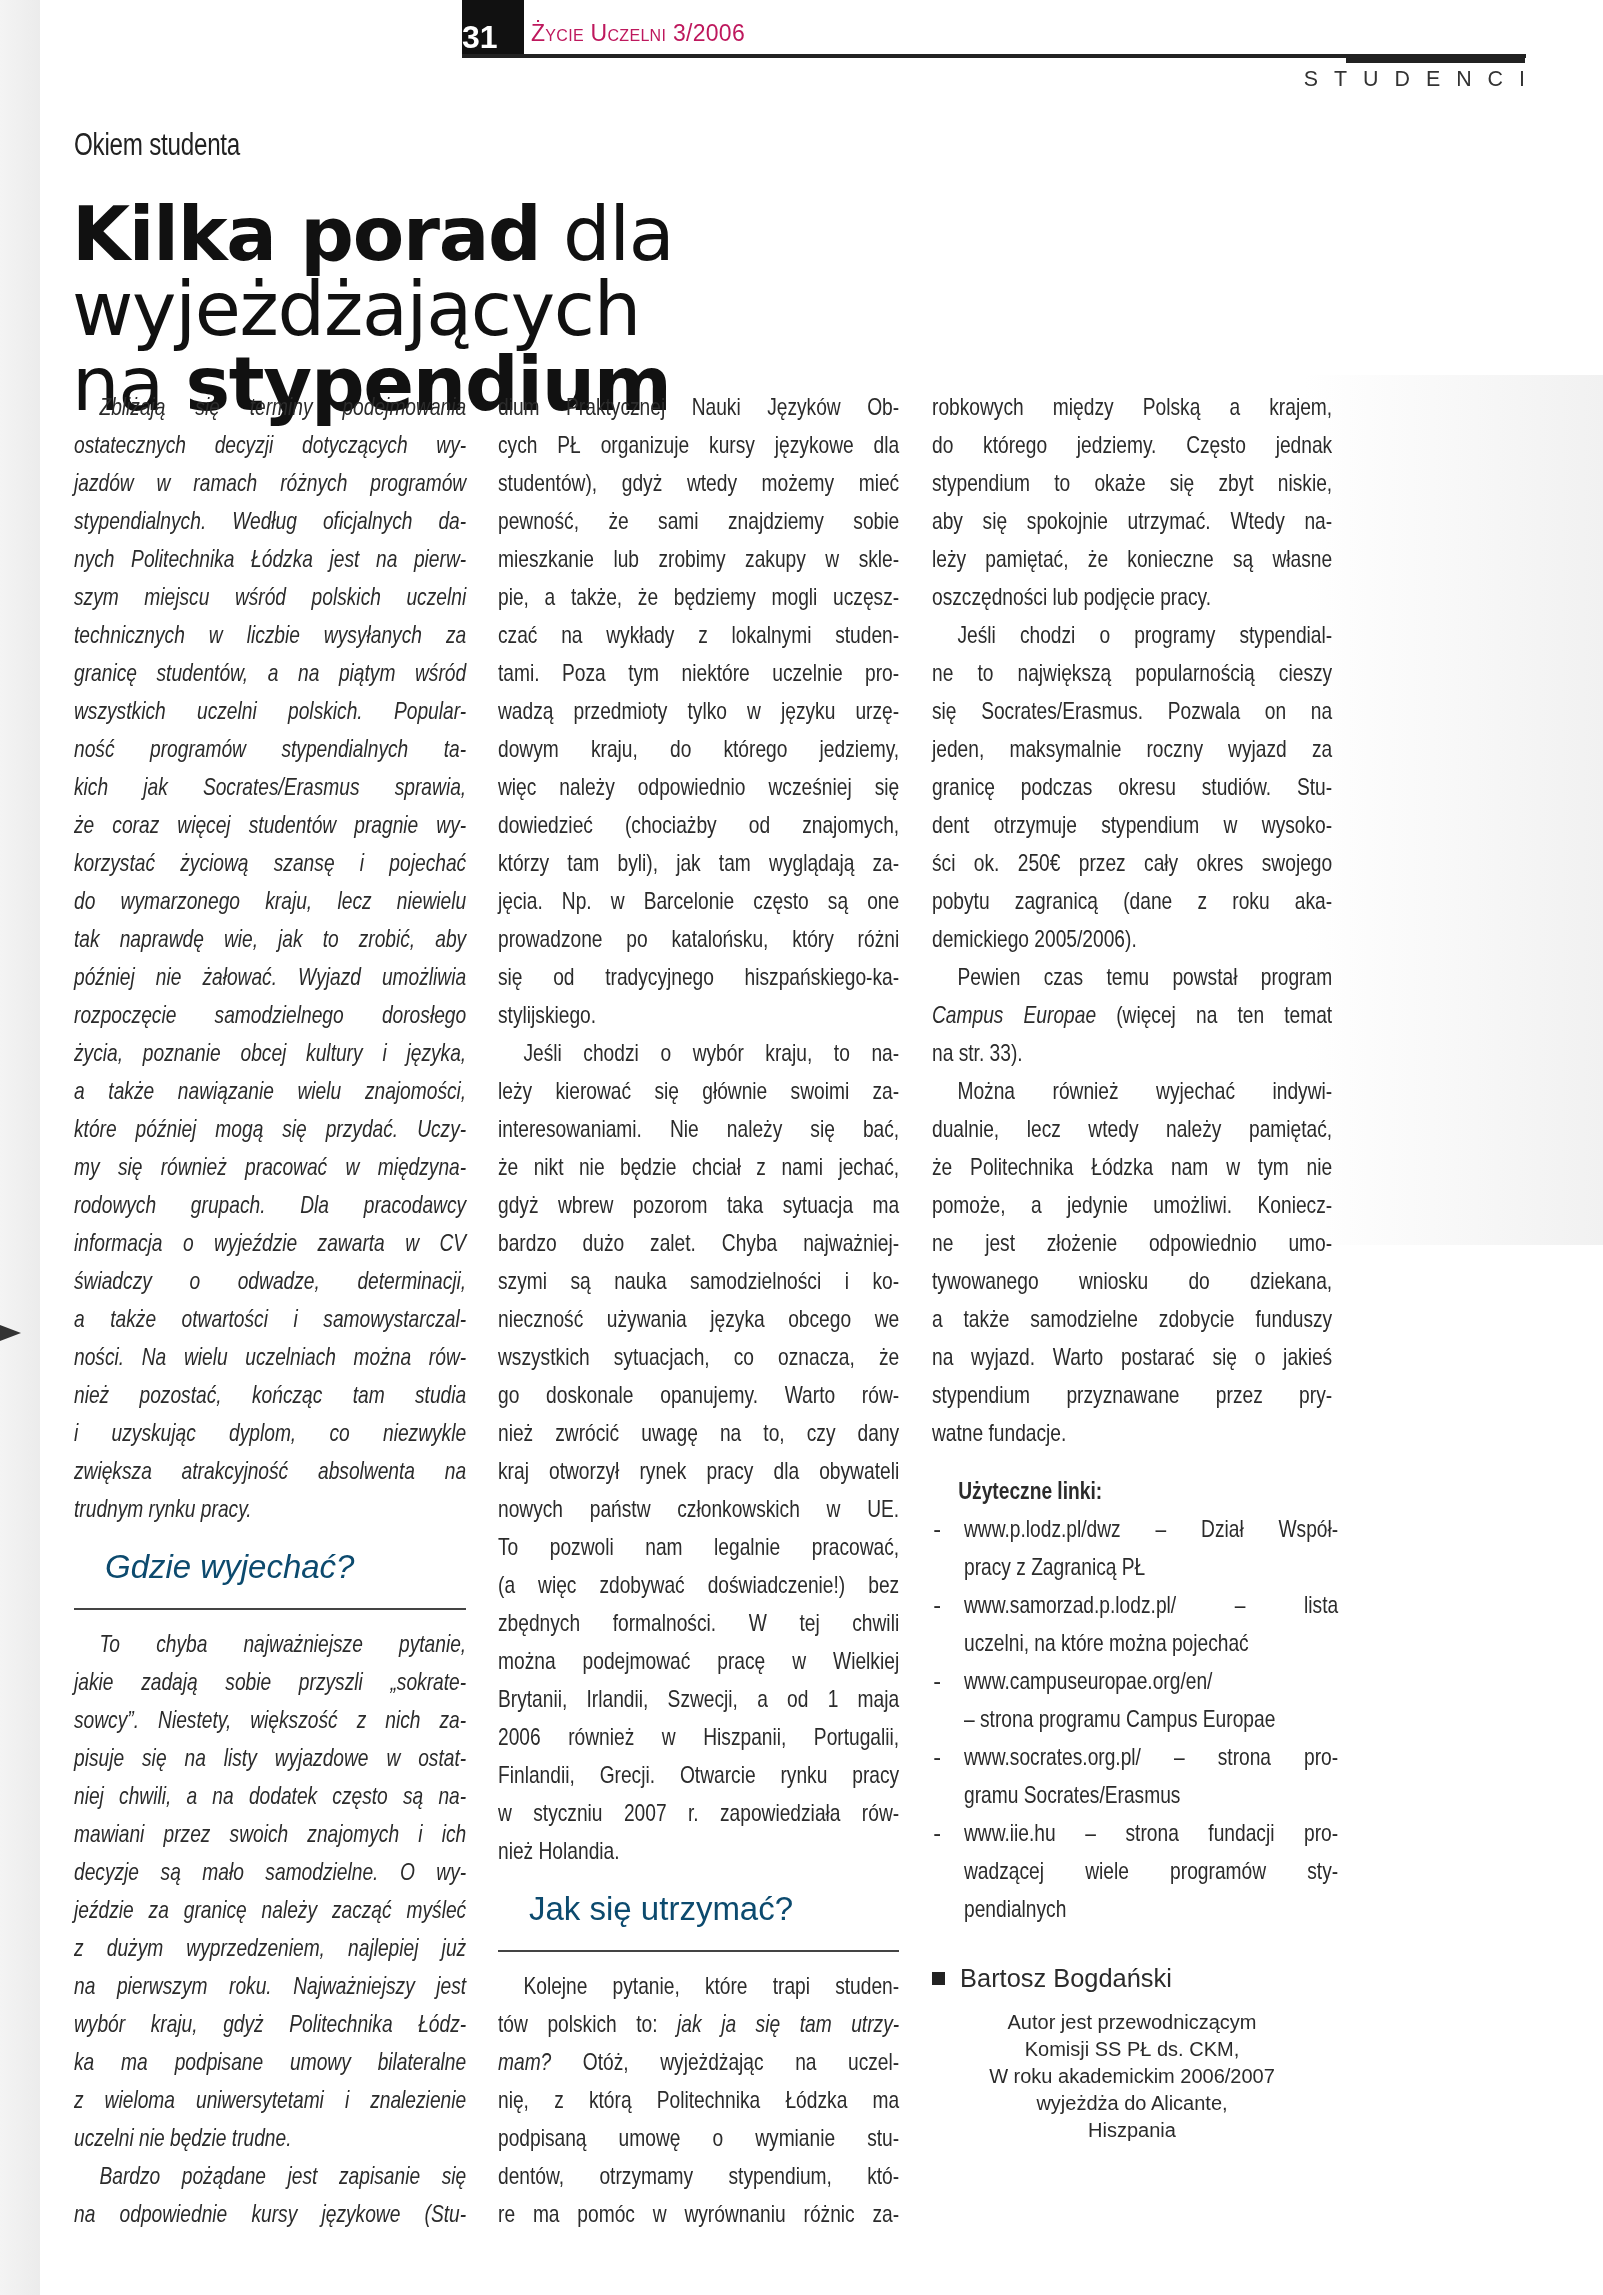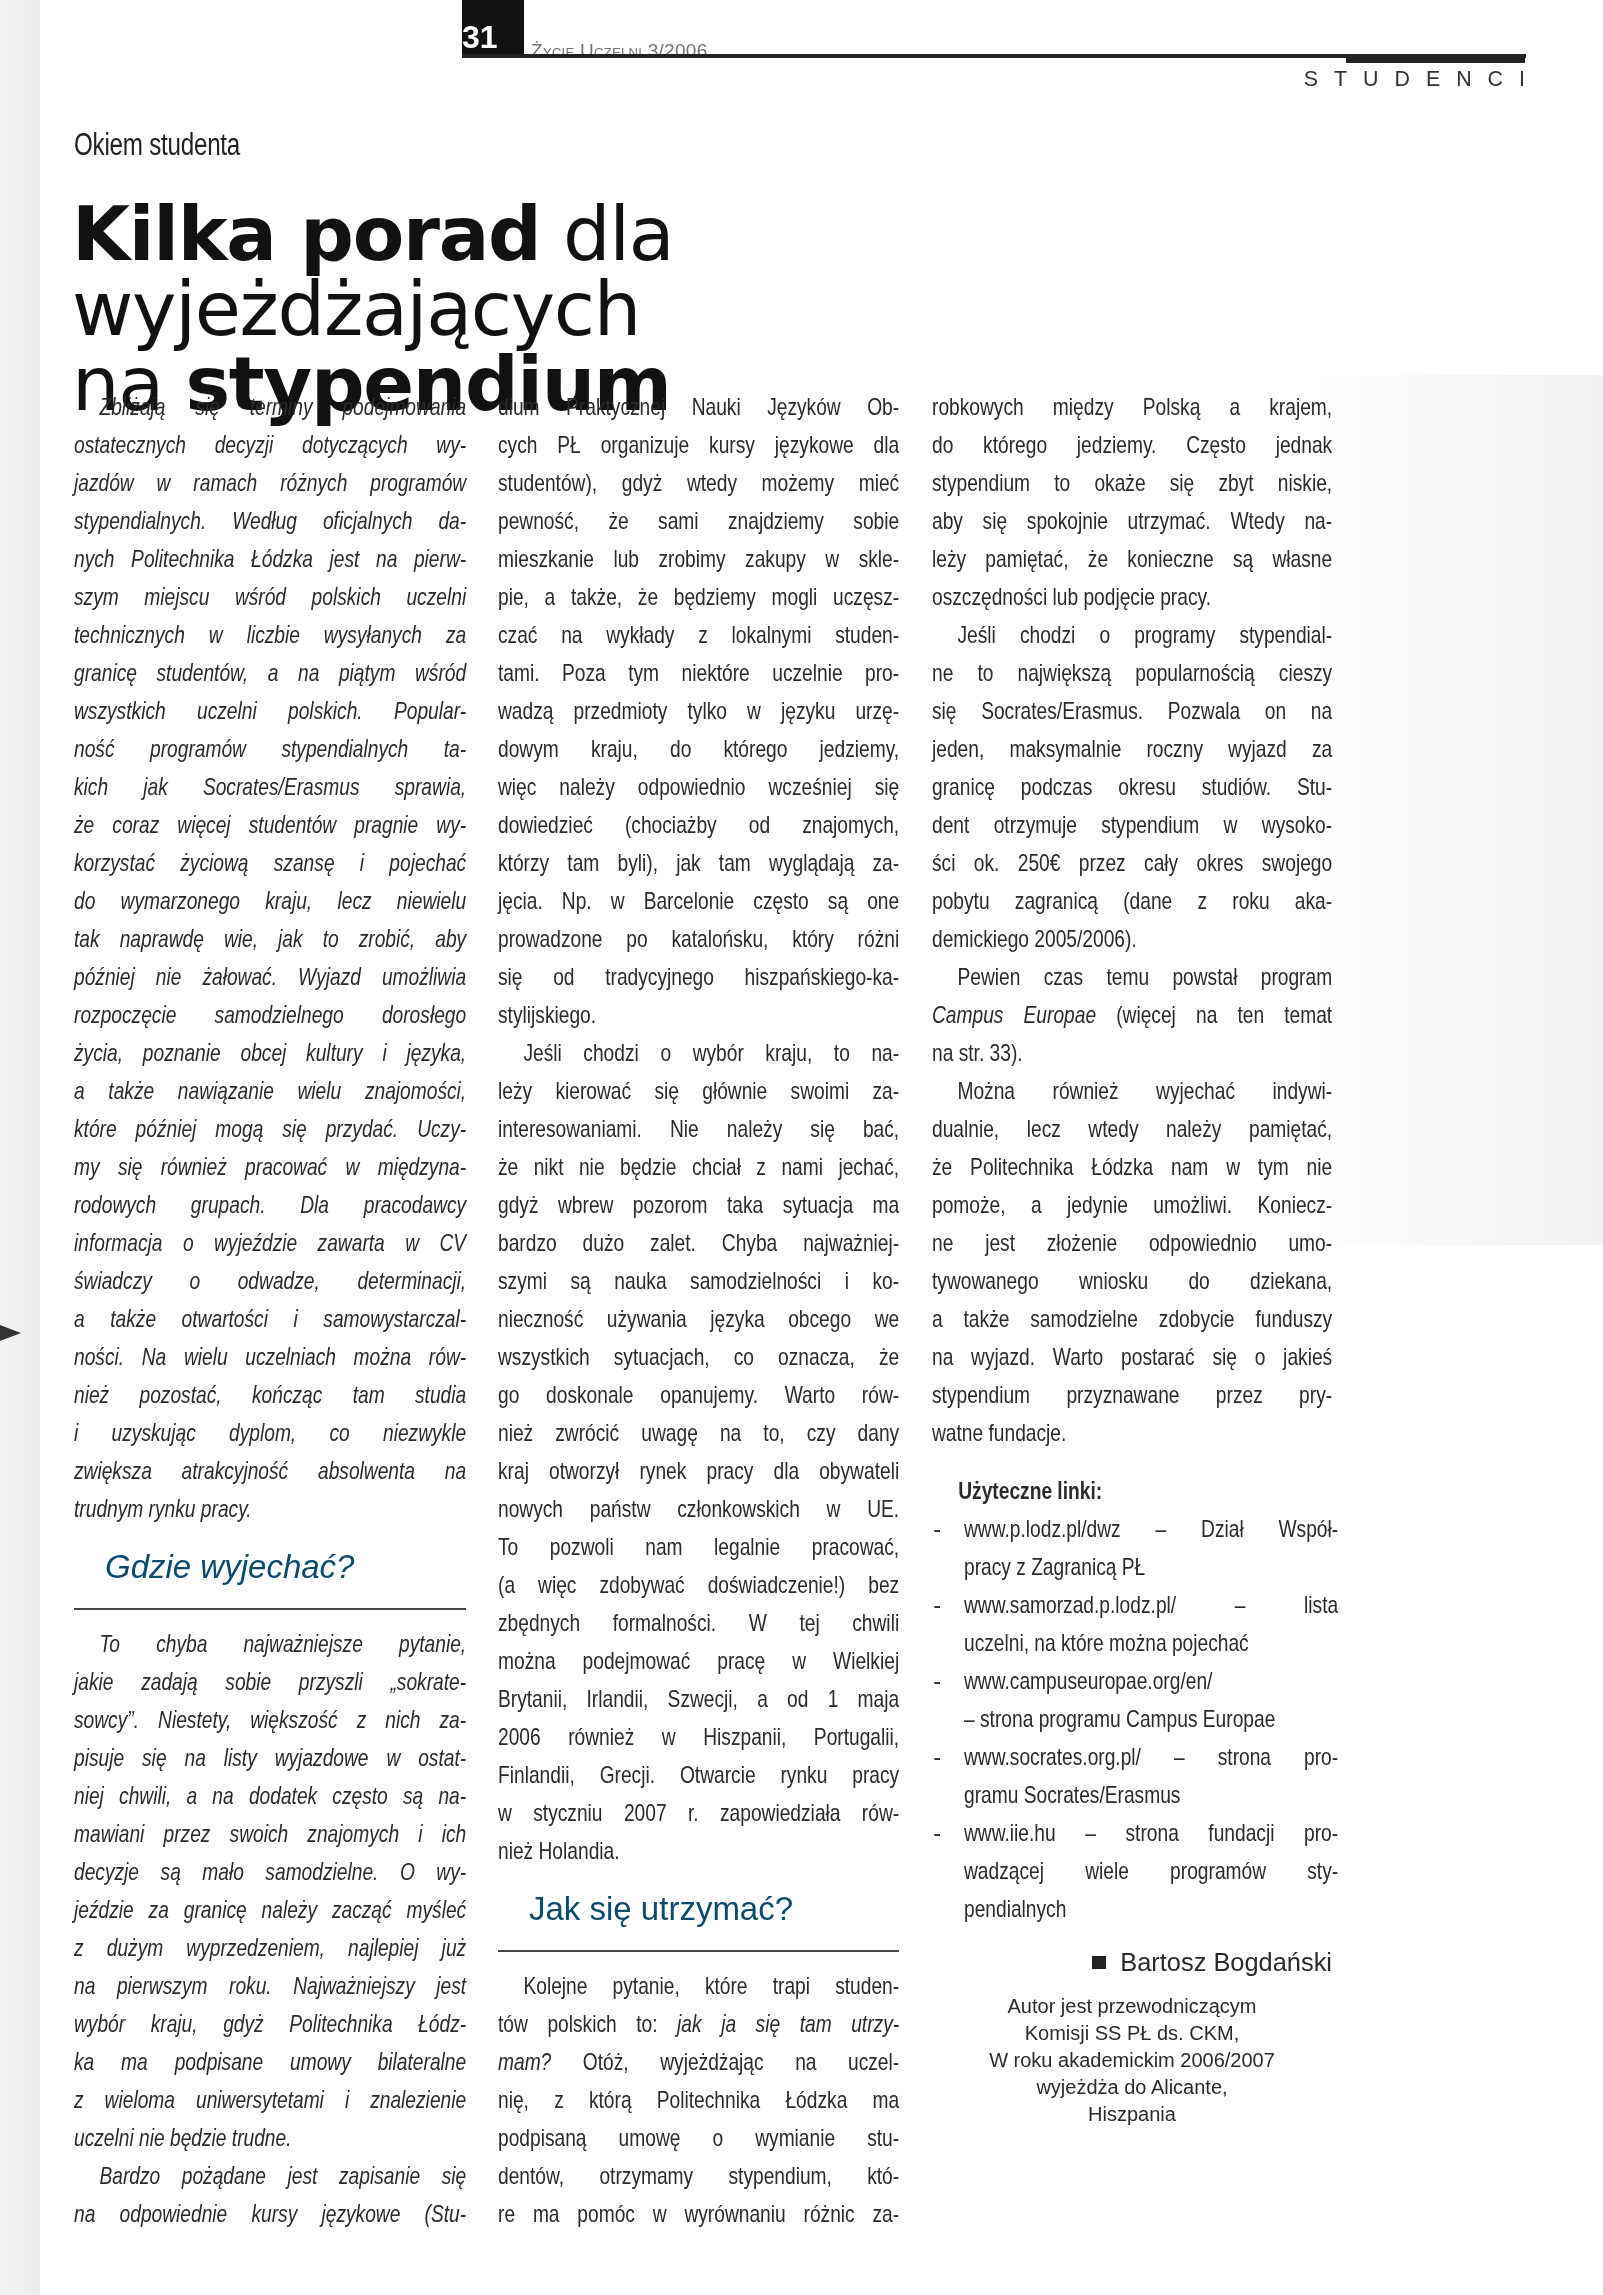--- a/index.html
+++ b/index.html
@@ -28,22 +28,22 @@
     position: absolute; left: 462px; top: 0; width: 62px; height: 56px;
     background: #111;
   }
   .hdr-number {
     position: absolute; left: 462px; top: 19px; width: 44px; height: 37px;
     color: #fff; font-weight: bold; font-size: 32px; line-height: 37px;
     text-align: right; padding-right: 19px; box-sizing: border-box;
     font-family: "Liberation Sans", sans-serif;
   }
   .hdr-issue {
-    position: absolute; left: 531px; top: 40px; font-size: 19px;
-    color: #737373; letter-spacing: 0.3px; font-variant: small-caps;
+    position: absolute; left: 531px; top: 20px; font-size: 23px;
+    color: #be185d; letter-spacing: 0.3px; font-variant: small-caps;
     font-family: "Liberation Sans", sans-serif;
   }
   .hdr-rule {
     position: absolute; left: 462px; top: 54px; width: 1064px; height: 4px;
     background: #222;
   }
   .hdr-rule-thick {
     position: absolute; left: 1346px; top: 54px; width: 179px; height: 9.4px;
     background: #222;
   }
@@ -99,21 +99,21 @@
     transform: scaleX(0.82); transform-origin: left center; white-space: nowrap;
     height: 38px;
   }
   .link-item { position: relative; padding-left: 32px; }
   .link-item .dash {
     position: absolute; left: 1.3px; top: 0; height: 38px; line-height: 38px;
   }
   .link-item .line { width: 124%; }
 
   .byline {
-    display: block; text-align: right; margin-top: 16px; font-size: 25.4px;
+    display: block; margin-top: 32px; font-size: 25.4px;
     line-height: 37px; white-space: nowrap;
   }
   .byline .sq {
     display: inline-block; width: 13.4px; height: 13.4px; background: #222;
     margin-right: 14.7px; vertical-align: middle; position: relative; top: -2px;
   }
   .bio {
     display: block; text-align: right; font-size: 20px; line-height: 27px;
     margin-top: 12px;
   }

